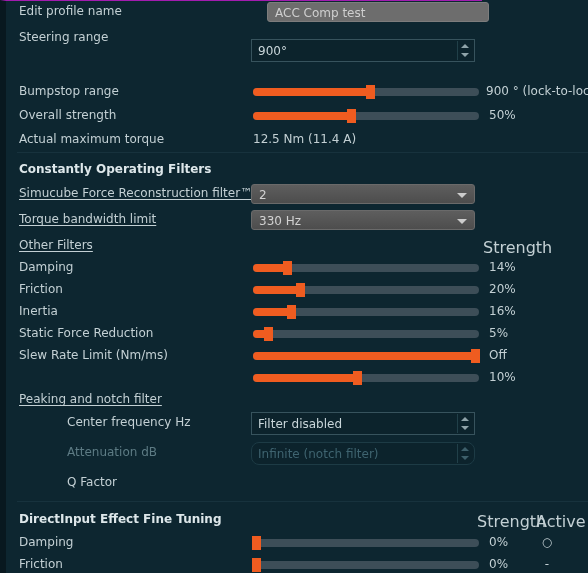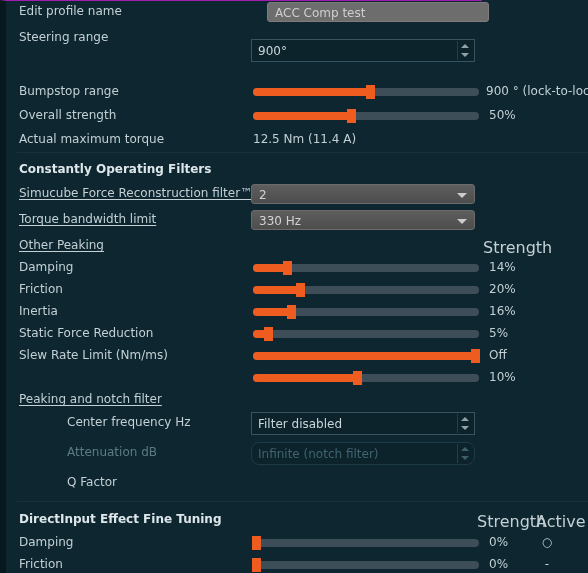--- a/index.html
+++ b/index.html
@@ -274,21 +274,21 @@
 
     <div class="row" style="top:208px;">
       <span class="lbl link">Torque bandwidth limit</span>
       <div class="combo" style="top:1px;">
         <span class="fv">330 Hz</span>
         <i class="carat"></i>
       </div>
     </div>
 
     <div class="row" style="top:234px;">
-      <span class="lbl link">Other Peaking</span>
+      <span class="lbl link">Other Filters</span>
       <span class="colhead" style="left:471px;">Strength</span>
     </div>
 
     <div class="row" style="top:256px;">
       <span class="lbl">Damping</span>
       <div class="slider">
         <div class="track"></div>
         <div class="fill" style="width:34px;"></div>
         <div class="handle" style="left:34px;"></div>
       </div>

